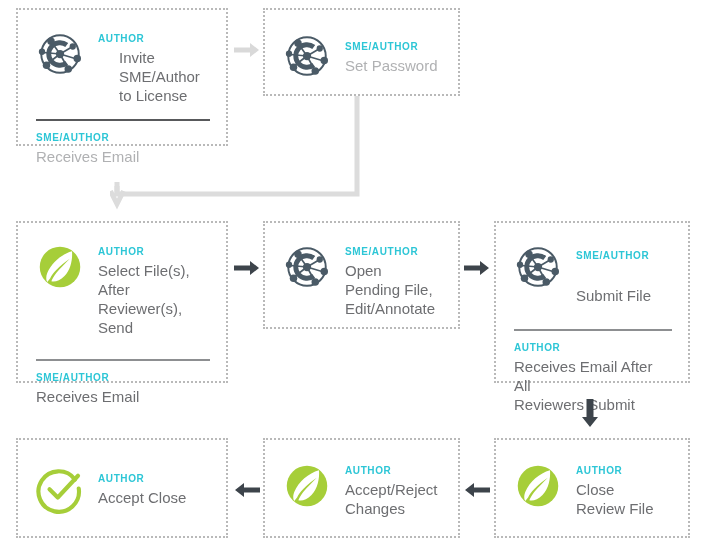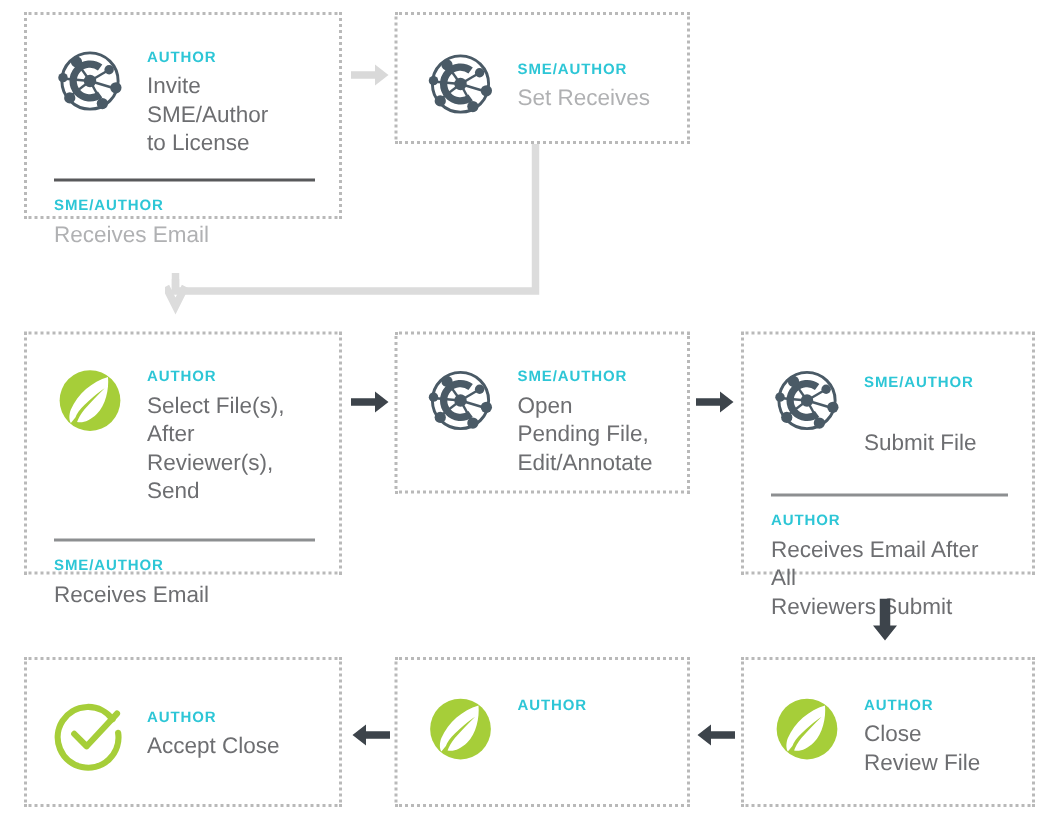--- a/index.html
+++ b/index.html
@@ -105,21 +105,21 @@
           <circle cx="49" cy="22" r="4.2" fill="#4a5a66"></circle>
           <circle cx="55" cy="38" r="5" fill="#4a5a66"></circle>
           <circle cx="43" cy="52" r="5" fill="#4a5a66"></circle>
           <circle cx="14" cy="47" r="5" fill="#4a5a66"></circle>
           <circle cx="8" cy="29" r="4.2" fill="#4a5a66"></circle>
           <circle cx="32" cy="32" r="5.5" fill="#4a5a66"></circle>
         </svg>
       </span>
       <span class="text-wrap">
         <span class="role" style="display:block;">AUTHOR</span>
-        <span class="action" style="display:block;">Invite SME/Author
+        <span class="action" style="display:block;margin-left:21px;">Invite SME/Author
 to License</span>
       </span>
     </div>
     <div class="divider"></div>
     <div class="card-row secondary">
       <span class="role" style="display:block;">SME/AUTHOR</span>
       <span class="action muted" style="display:block;">Receives Email</span>
     </div>
   </div>
 
@@ -139,21 +139,21 @@
           <circle cx="49" cy="22" r="4.2" fill="#4a5a66"></circle>
           <circle cx="55" cy="38" r="5" fill="#4a5a66"></circle>
           <circle cx="43" cy="52" r="5" fill="#4a5a66"></circle>
           <circle cx="14" cy="47" r="5" fill="#4a5a66"></circle>
           <circle cx="8" cy="29" r="4.2" fill="#4a5a66"></circle>
           <circle cx="32" cy="32" r="5.5" fill="#4a5a66"></circle>
         </svg>
       </span>
       <span class="text-wrap" style="padding-top:10px;">
         <span class="role" style="display:block;">SME/AUTHOR</span>
-        <span class="action muted" style="display:block;">Set Receives</span>
+        <span class="action muted" style="display:block;">Set Password</span>
       </span>
     </div>
   </div>
 
   <div class="arrow" style="left:234px; top:40px;">
     <svg width="26" height="20" viewBox="0 0 26 20">
       <path d="M0 7.5 H16 V3 L25 10 L16 17 V12.5 H0 Z" fill="#d9d9d9"></path>
     </svg>
   </div>
 
@@ -286,20 +286,22 @@
   <div class="card" style="left:263px; top:438px; width:197px; height:100px;">
     <div class="card-row" style="padding-top:20px;">
       <span class="icon-wrap">
         <svg viewBox="0 0 64 64" aria-hidden="true">
           <circle cx="32" cy="32" r="27" fill="#a6ce39"></circle>
           <path d="M48 11 C34 15 21 26 15 40 C13 45 13.5 50 15 52 L19 47 C20 44 23 40 27 36 C32 31 39 25 45 21 C39 27 32 34 27 40 C24 44 21.5 48 20.5 51 C25 52.5 32 50 38 44 C46 36 49 22 48 11 Z" fill="#ffffff"></path>
         </svg>
       </span>
       <span class="text-wrap">
         <span class="role" style="display:block;">AUTHOR</span>
+        <span class="action" style="display:block;">Accept/Reject
+Changes</span>
       </span>
     </div>
   </div>
 
   <div class="card" style="left:494px; top:438px; width:196px; height:100px;">
     <div class="card-row" style="padding-top:20px;">
       <span class="icon-wrap">
         <svg viewBox="0 0 64 64" aria-hidden="true">
           <circle cx="32" cy="32" r="27" fill="#a6ce39"></circle>
           <path d="M48 11 C34 15 21 26 15 40 C13 45 13.5 50 15 52 L19 47 C20 44 23 40 27 36 C32 31 39 25 45 21 C39 27 32 34 27 40 C24 44 21.5 48 20.5 51 C25 52.5 32 50 38 44 C46 36 49 22 48 11 Z" fill="#ffffff"></path>

